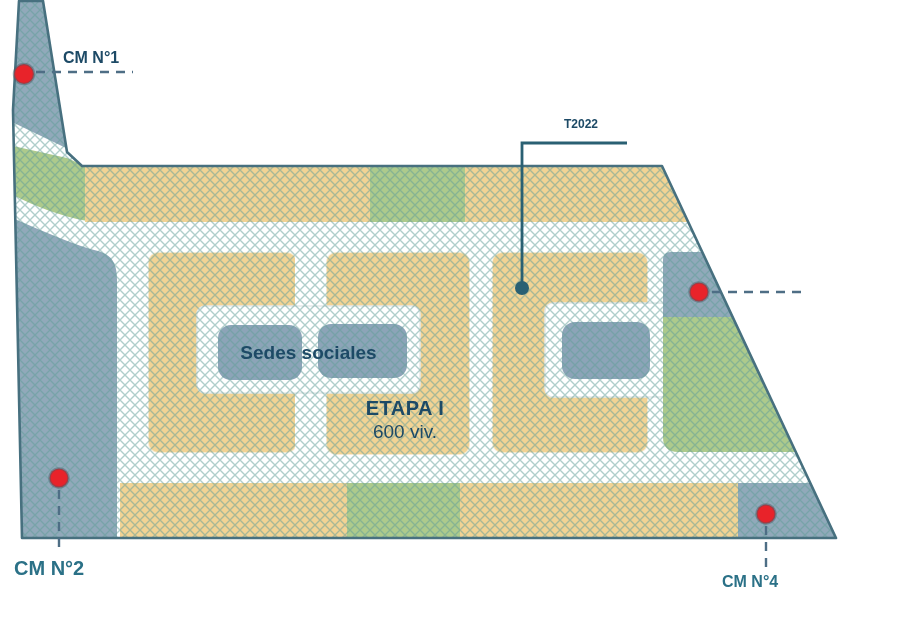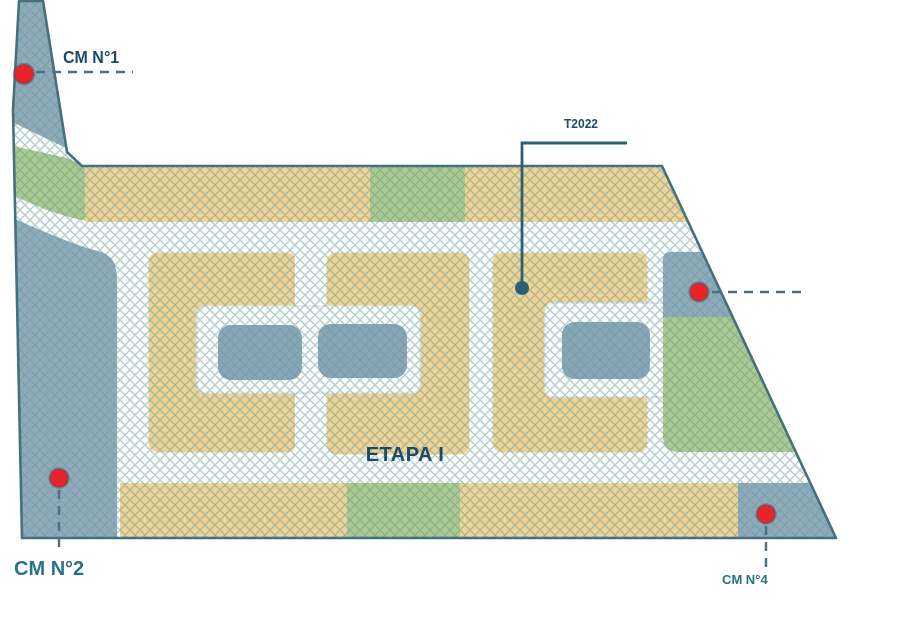--- a/index.html
+++ b/index.html
@@ -37,25 +37,25 @@
   .leader{stroke:var(--leader_teal);stroke-width:2.8;fill:none;}
   .dot-red{fill:var(--marker_red);stroke:var(--marker_ring);stroke-opacity:.45;stroke-width:2.5;}
   .dot-teal{fill:var(--leader_teal);}
   
   .lbl{position:absolute;white-space:nowrap;line-height:1.15;}
   .lbl-navy{color:var(--label_navy);font-weight:700;}
   .lbl-teal{color:var(--label_teal);font-weight:700;}
   .lbl-cm1{left:63px;top:49px;font-size:16px;}
   .lbl-t2022{left:564px;top:118px;font-size:12px;}
   .lbl-sedes{left:197px;top:342px;width:223px;text-align:center;font-size:19px;}
-  .lbl-etapa{left:340px;top:397px;width:130px;text-align:center;font-size:20px;letter-spacing:.5px;margin-top:46px;}
+  .lbl-etapa{left:340px;top:397px;width:130px;text-align:center;font-size:20px;letter-spacing:.5px;}
   .lbl-viv{left:340px;top:421px;width:130px;text-align:center;font-size:19px;font-weight:400;color:var(--label_navy);}
   .lbl-cm2{left:14px;top:557px;font-size:20px;}
   .lbl-cm2b{left:14px;top:582px;font-size:16px;}
-  .lbl-cm4{left:722px;top:573px;font-size:13px;}
+  .lbl-cm4{left:722px;top:573px;font-size:16px;}
 </style>
 </head>
 <body>
 
 <div class="stage">
   <svg width="898" height="622" viewBox="0 0 898 622">
     <defs>
       <pattern id="hatch" width="10" height="10" patternUnits="userSpaceOnUse">
         <path class="hatch-line" d="M-2,12 L12,-2 M-2,-2 L12,12"></path>
       </pattern>
@@ -110,16 +110,18 @@
 
     <circle class="dot-red" cx="24" cy="74" r="10"></circle>
     <circle class="dot-teal" cx="522" cy="288" r="7"></circle>
     <circle class="dot-red" cx="699" cy="292" r="9.5"></circle>
     <circle class="dot-red" cx="59" cy="478" r="9.5"></circle>
     <circle class="dot-red" cx="766" cy="514" r="9.5"></circle>
   </svg>
 
   <div class="lbl lbl-navy lbl-cm1">CM N°1</div>
   <div class="lbl lbl-navy lbl-t2022">T2022</div>
+  <div class="lbl lbl-navy lbl-sedes">Sedes sociales</div>
   <div class="lbl lbl-navy lbl-etapa">ETAPA I</div>
+  <div class="lbl lbl-viv">600 viv.</div>
   <div class="lbl lbl-teal lbl-cm2">CM N°2</div>
   <div class="lbl lbl-teal lbl-cm4">CM N°4</div>
 </div>
 
 </body></html>

